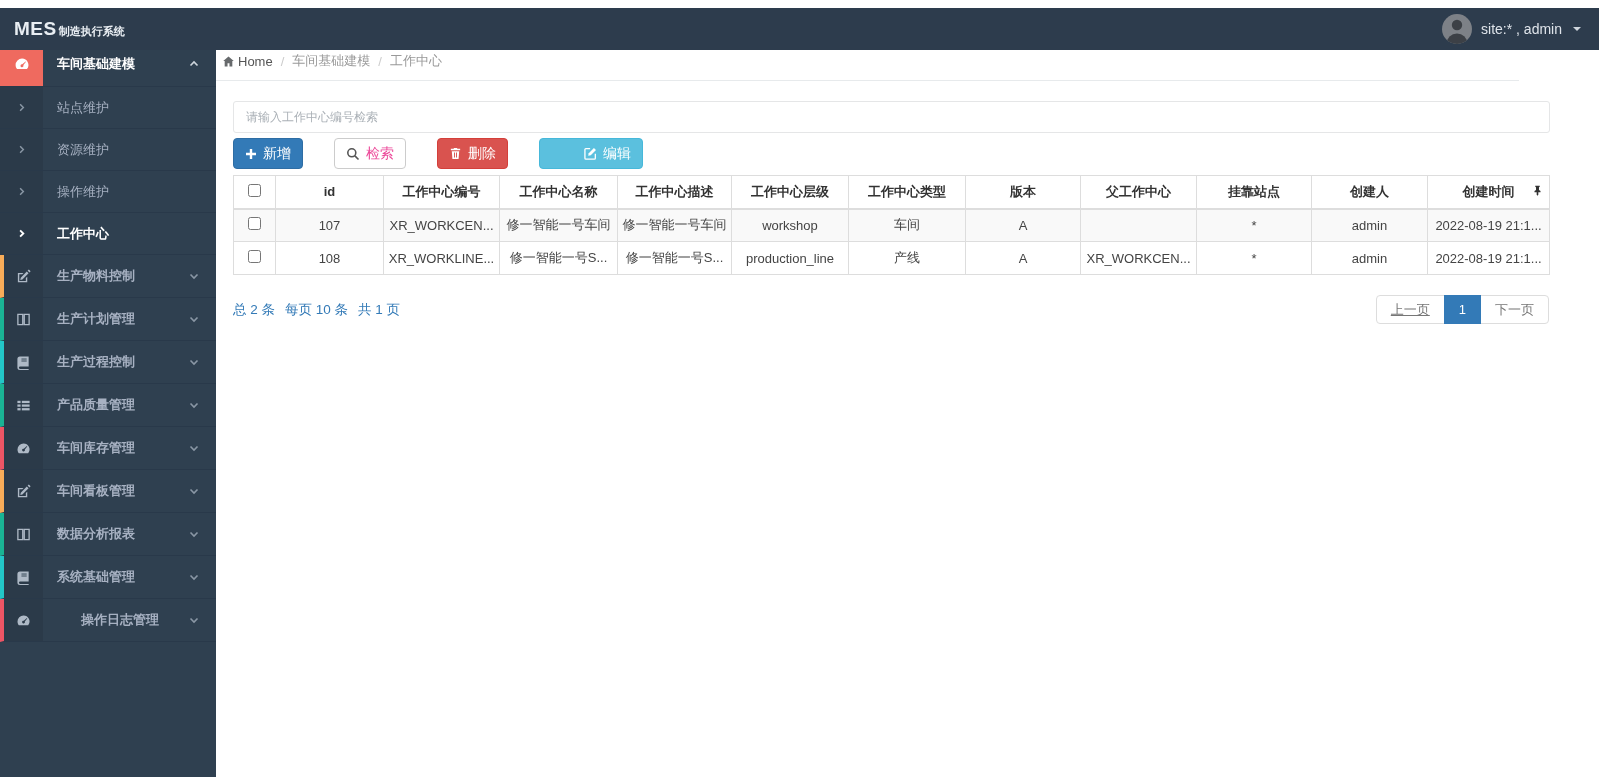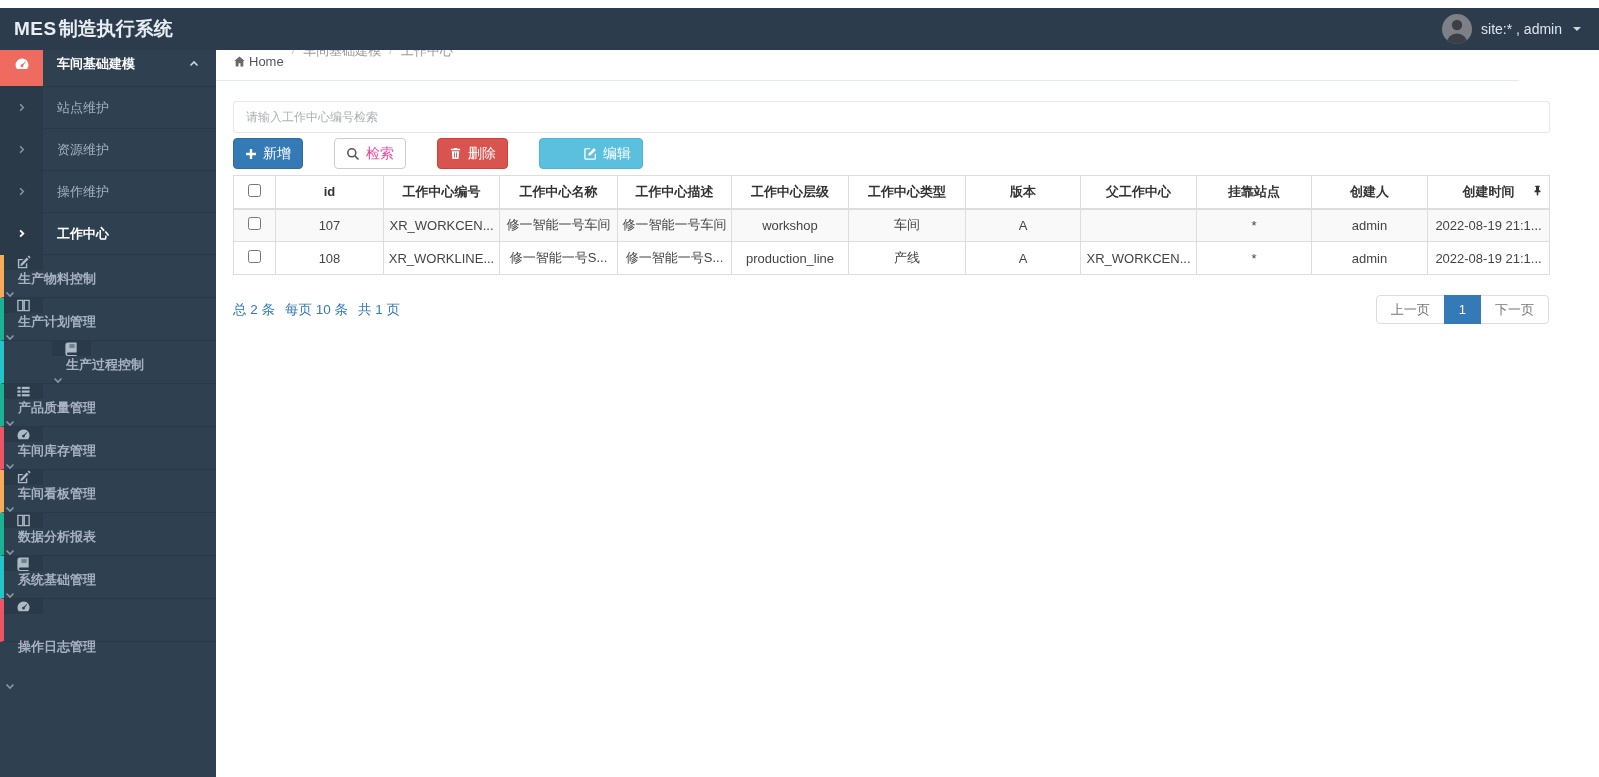--- a/index.html
+++ b/index.html
@@ -11,21 +11,21 @@
   
   .navbar {
     position:absolute; top:0; left:0; width:1599px; height:42px;
     background: var(--navbar-bg, #2d3c4d);
     display:flex; align-items:center; justify-content:space-between;
     z-index:10;
     margin-top:8px;
   }
   .brand { display:flex; align-items:baseline; padding-left:14px; color:#e9eef3; }
   .brand-bold { font-size:19px; font-weight:bold; letter-spacing:.5px; }
-  .brand-rest { font-size:19px; font-weight:bold; margin-left:2px; }
+  .brand-rest { font-size:11px; font-weight:bold; margin-left:2px; }
   .user-area { display:flex; align-items:center; gap:9px; padding-right:18px; cursor:pointer; }
   .avatar {
     width:30px; height:30px; border-radius:50%; background:#7d8187; overflow:hidden;
     display:flex; align-items:flex-end; justify-content:center;
   }
   .user-label { color:#dfe4ea; font-size:14px; }
   .caret-down {
     width:0; height:0; border-left:4px solid transparent; border-right:4px solid transparent;
     border-top:4px solid #cfd6dd; margin-left:2px;
   }
@@ -33,21 +33,21 @@
   .sidebar {
     position:absolute; top:42px; left:0; width:216px; height:735px;
     background: var(--sidebar-bg, #2f4050);
   }
   .menu-item, .parent-item, .sub-item {
     display:flex; align-items:stretch; cursor:pointer;
     border-bottom:1px solid #29394a;
   }
   .parent-item { height:45px; }
   .sub-item { height:42px; }
-  .menu-item { height:43px; border-left:4px solid transparent;flex-direction:column; }
+  .menu-item { height:43px; border-left:4px solid transparent; }
   .mi-icon {
     width:43px; background: var(--sidebar-icon-col, #2b3a49);
     display:flex; align-items:center; justify-content:center; flex:none;
   }
   .menu-item .mi-icon { width:39px; }
   .parent-item .mi-icon.active-red { background: var(--active-icon-bg, #ef6a5f); }
   .mi-label {
     flex:1; display:flex; align-items:center; padding-left:14px;
     color:#a7b1c2; font-size:13px; font-weight:bold;
   }
@@ -55,21 +55,21 @@
   .parent-item .mi-label { color:#ffffff; }
   .sub-item.active .mi-label { color:#ffffff; font-weight:bold; }
   .mi-caret { display:flex; align-items:center; padding-right:16px; color:#8a97a5; }
   .sub-item .mi-icon { color:#8a97a5; }
   .sub-item.active .mi-icon { color:#ffffff; }
   .micon-svg { color:#aeb9c6; }
   
   .breadcrumb-bar {
     position:absolute; top:42px; left:216px; width:1303px; height:39px;
     background:#fff; border-bottom:1px solid #e7eaec;
-    display:flex; padding-left:17px;
+    display:flex; align-items:center; padding-left:6px;
     font-size:13px; color:#999;
   }
   .crumb-home { display:flex; align-items:center; gap:3px; color:#555; cursor:pointer; }
   .crumb-sep { color:#ccc; margin:0 8px; }
   .crumb-link { color:#999; cursor:pointer; }
   .crumb-current { color:#999; }
   .content {
     position:absolute; top:81px; left:216px; width:1383px; height:696px;
     background:#fff; padding:20px 49px 0 17px;
   }
@@ -108,21 +108,21 @@
     width:1316px; display:flex; justify-content:space-between; align-items:center;
     margin-top:20px;
   }
   .summary { color:var(--link, #337ab7); font-size:13.5px; display:flex; gap:10px; }
   .summary .pp { cursor:pointer; }
   .pager { display:flex; }
   .pg {
     border:1px solid #ddd; background:#fff; color:#777; padding:7px 14px;
     font-size:13px; cursor:pointer; margin-left:-1px; font-family:inherit; line-height:1;
   }
-  .pg.first { border-radius:4px 0 0 4px; margin-left:4px; }
+  .pg.first { border-radius:4px 0 0 4px; margin-left:4px;text-decoration:underline; }
   .pg.last  { border-radius:0 4px 4px 0; }
   .pg.active { background:var(--primary, #337ab7); border-color:var(--primary, #337ab7); color:#fff; position:relative; }
 </style>
 </head>
 <body>
 
 <div class="navbar">
   <div class="brand">
     <span class="brand-bold">MES</span>
     <span class="brand-rest">制造执行系统</span>
@@ -208,21 +208,21 @@
           <path fill="none" stroke="currentColor" stroke-width="1.4" d="M2 2.5h5.2v11H2zM8.8 2.5H14v11H8.8z"></path>
         </svg>
       </span>
     <span class="mi-label">生产计划管理</span>
     <span class="mi-caret">
         <svg width="12" height="12" viewBox="0 0 12 12">
           <path fill="none" stroke="currentColor" stroke-width="1.6" d="M2.5 4.5L6 8l3.5-3.5"></path>
         </svg>
       </span>
   </div>
-  <div class="menu-item" style="border-left-color: rgb(35, 198, 200); padding-left: 48px;">
+  <div class="menu-item" style="border-left-color: rgb(35, 198, 200);">
     <span class="mi-icon">
         <svg class="micon-svg" width="15" height="15" viewBox="0 0 16 16">
           <path fill="currentColor" d="M4.2 1.5h9.3v10.8H4.4a1.3 1.3 0 00-1.3 1.3c0 .7.6 1.3 1.3 1.3h9.1V16H4.2A2.7 2.7 0 011.5 13.3V4.2a2.7 2.7 0 012.7-2.7z"></path>
           <path stroke="#2f4050" stroke-width="1" d="M5.8 4.3h5.6M5.8 6.4h5.6"></path>
         </svg>
       </span>
     <span class="mi-label">生产过程控制</span>
     <span class="mi-caret">
         <svg width="12" height="12" viewBox="0 0 12 12">
           <path fill="none" stroke="currentColor" stroke-width="1.6" d="M2.5 4.5L6 8l3.5-3.5"></path>

